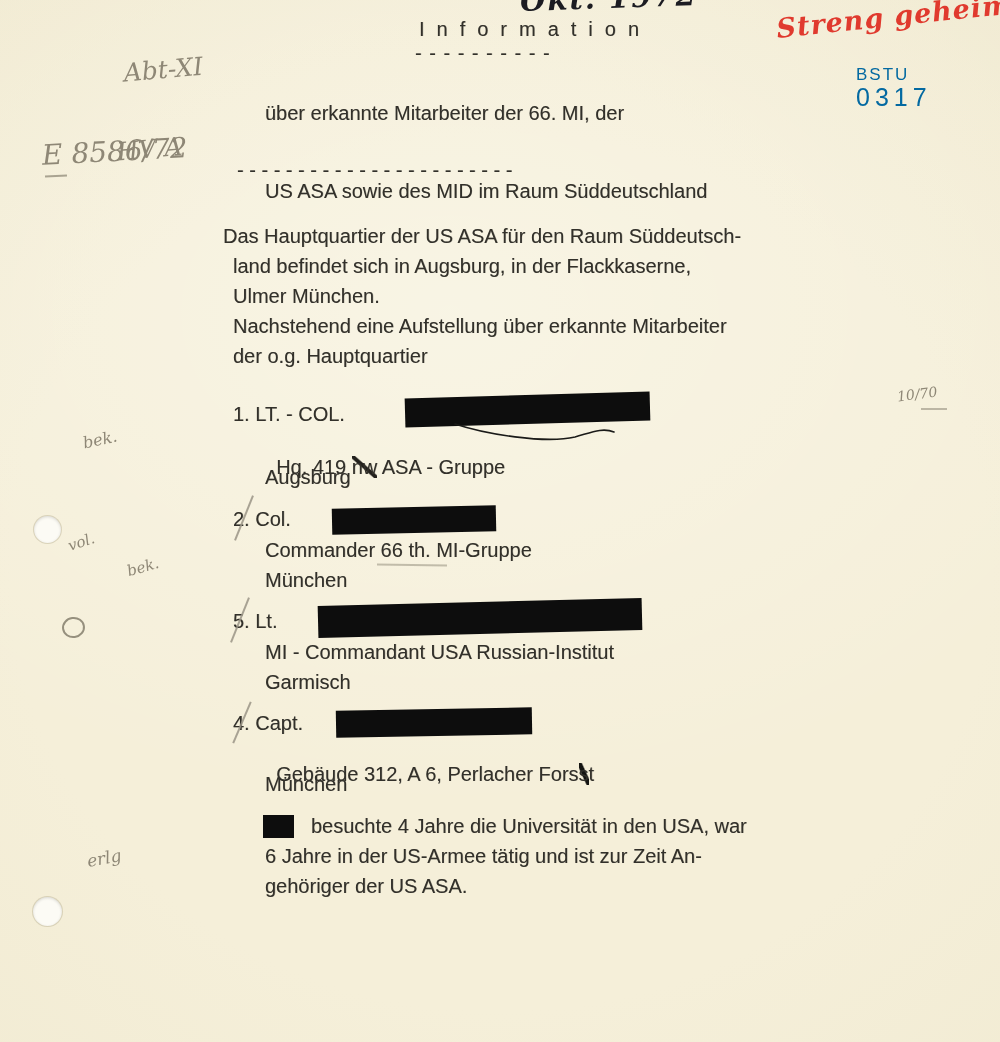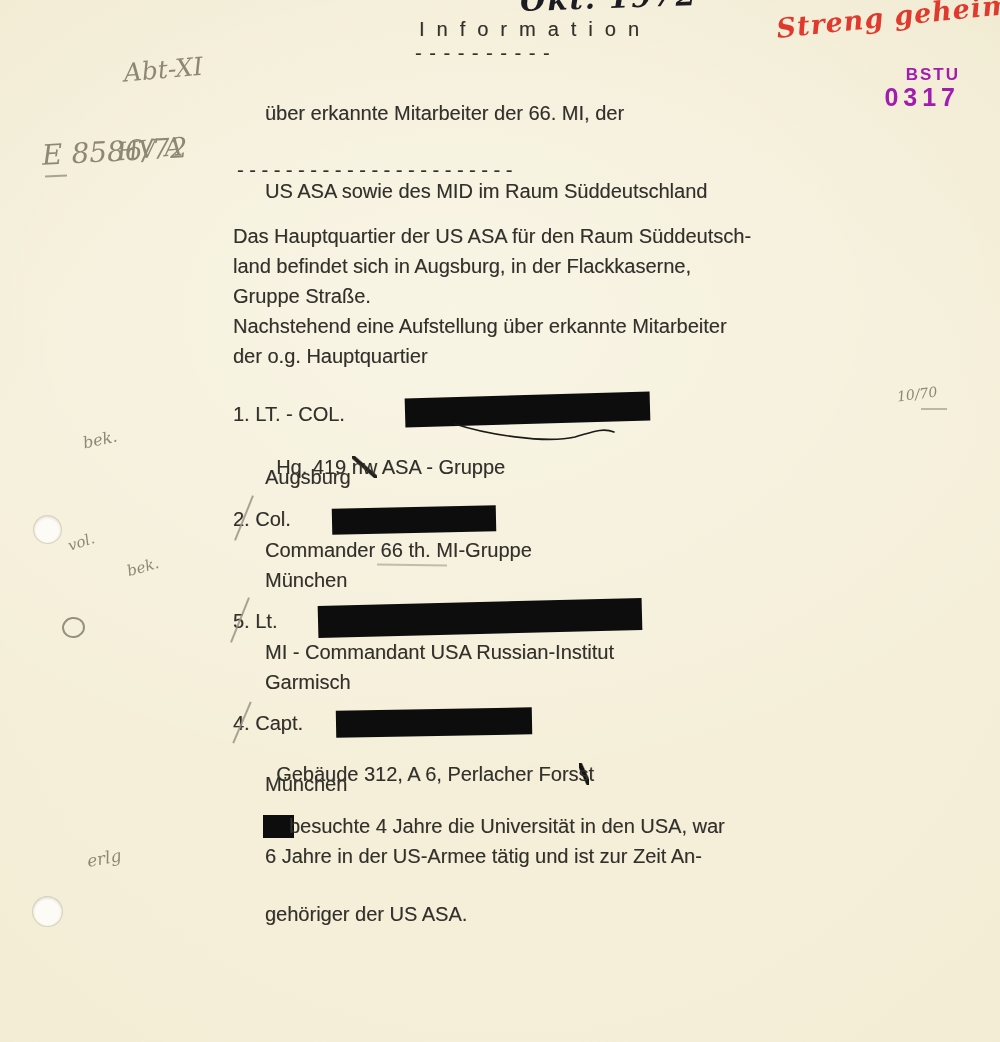--- a/index.html
+++ b/index.html
@@ -20,22 +20,22 @@
     text-shadow:0.4px 0.4px 0 rgba(50,48,42,0.35);
   }
   .hw{
     font-family:"DejaVu Serif", serif;
     font-style:italic; white-space:pre; line-height:1.05;
   }
   .pencil{ color:#8e8776; }
   .ink-dark{ color:#1c1c22; font-weight:bold; }
   .red{ color:#e03a2e; font-weight:bold; }
   .stamp{
-    color:#a21caf; font-family:"Liberation Sans", sans-serif;
-    font-weight:bold; text-align:right; line-height:1.05;
+    color:#0369a1; font-family:"Liberation Sans", sans-serif;
+    font-weight:normal; text-align:left; line-height:1.05;
   }
   .stamp .l1{ font-size:17px; letter-spacing:2px; display:block; }
   .stamp .l2{ font-size:25px; letter-spacing:5px; display:block; }
   .redaction{ background:#0d0d0d; }
   .hole{
     background:#fcfbf5; border-radius:50%;
     box-shadow:0 0 0 1px rgba(185,175,145,0.45), inset 0 1px 3px rgba(0,0,0,0.14);
   }
   .pencil-ring{
     border:2px solid #96907e; border-radius:50%; background:transparent;
@@ -72,23 +72,23 @@
 <div class="abs hw pencil" style="left:42px; top:137px; font-size:28px; transform:rotate(-3deg);">E 8586/72</div>
 <div class="abs pencil-line" style="left:45px; top:175px; width:22px; height:2px; transform:rotate(-3deg);"></div>
 
 <div class="abs tw" style="left:419px; top:19px; letter-spacing:12px;">Information</div>
 <div class="abs tw" style="left:415px; top:43px; letter-spacing:1px;">- - - - - - - - - -</div>
 
 <div class="abs tw" style="left:265px; top:103px;">über erkannte Mitarbeiter der 66. MI, der</div>
 <div class="abs tw" style="left:265px; top:133px;margin-top:48px;">US ASA sowie des MID im Raum Süddeutschland</div>
 <div class="abs tw" style="left:237px; top:160px;">- - - - - - - - - - - - - - - - - - - - - - -</div>
 
-<div class="abs tw" style="left:233px; top:226px;">Das Hauptquartier der US ASA für den Raum Süddeutsch-</div>
+<div class="abs tw" style="left:223px; top:226px;">Das Hauptquartier der US ASA für den Raum Süddeutsch-</div>
 <div class="abs tw" style="left:233px; top:256px;">land befindet sich in Augsburg, in der Flackkaserne,</div>
-<div class="abs tw" style="left:233px; top:286px;">Gruppe Straße.</div>
+<div class="abs tw" style="left:233px; top:286px;">Ulmer München.</div>
 <div class="abs tw" style="left:233px; top:316px;">Nachstehend eine Aufstellung über erkannte Mitarbeiter</div>
 <div class="abs tw" style="left:233px; top:346px;">der o.g. Hauptquartier</div>
 
 <div class="abs tw" style="left:233px; top:404px;">1. LT. - COL.</div>
 <div class="abs redaction" style="left:405px; top:395px; width:245px; height:29px; transform:rotate(-1.6deg);"></div>
 <svg class="abs" style="left:450px; top:414px;" width="170" height="34">
   <path d="M5,10 C35,20 95,30 125,23 C140,19 152,13 164,18" stroke="#1a1a18" stroke-width="1.6" fill="none" stroke-linecap="round"></path>
 </svg>
 <div class="abs tw" style="left:265px; top:437px;">
   <span>Hq. 419 </span><span class="strike-ink">nw</span><span> ASA - Gruppe</span>
@@ -110,23 +110,23 @@
 
 <div class="abs tw" style="left:233px; top:713px;">4. Capt.</div>
 <div class="abs redaction" style="left:336px; top:709px; width:196px; height:27px; transform:rotate(-1deg);"></div>
 <div class="abs pen-slash-n" style="left:241px; top:700px; height:45px; transform:rotate(23deg);"></div>
 <div class="abs tw" style="left:265px; top:744px;">
   <span>Gebäude 312, A 6, Perlacher Fors</span><span class="strike-heavy">s</span><span>t</span>
 </div>
 <div class="abs tw" style="left:265px; top:774px;">München</div>
 
 <div class="abs redaction" style="left:263px; top:815px; width:31px; height:23px;"></div>
-<div class="abs tw" style="left:289px; top:816px;">besuchte 4 Jahre die Universität in den USA, war</div>
+<div class="abs tw" style="left:311px; top:816px;">besuchte 4 Jahre die Universität in den USA, war</div>
 <div class="abs tw" style="left:265px; top:846px;">6 Jahre in der US-Armee tätig und ist zur Zeit An-</div>
-<div class="abs tw" style="left:265px; top:904px;">gehöriger der US ASA.</div>
+<div class="abs tw" style="left:265px; top:876px;">gehöriger der US ASA.</div>
 
 <div class="abs hw pencil" style="left:83px; top:432px; font-size:16px; transform:rotate(-12deg);">bek.</div>
 <div class="abs hw pencil" style="left:68px; top:535px; font-size:15px; transform:rotate(-18deg);">vol.</div>
 <div class="abs hw pencil" style="left:127px; top:560px; font-size:15px; transform:rotate(-16deg);">bek.</div>
 <div class="abs hw pencil" style="left:87px; top:850px; font-size:17px; transform:rotate(-10deg);">erlg</div>
 <div class="abs pencil-ring" style="left:62px; top:617px; width:23px; height:21px; transform:rotate(-8deg);"></div>
 
 <div class="abs hw pencil" style="left:897px; top:387px; font-size:14px; transform:rotate(-7deg);">10/70</div>
 <div class="abs pencil-line" style="left:921px; top:408px; width:26px; height:2px; opacity:0.6;"></div>
 

